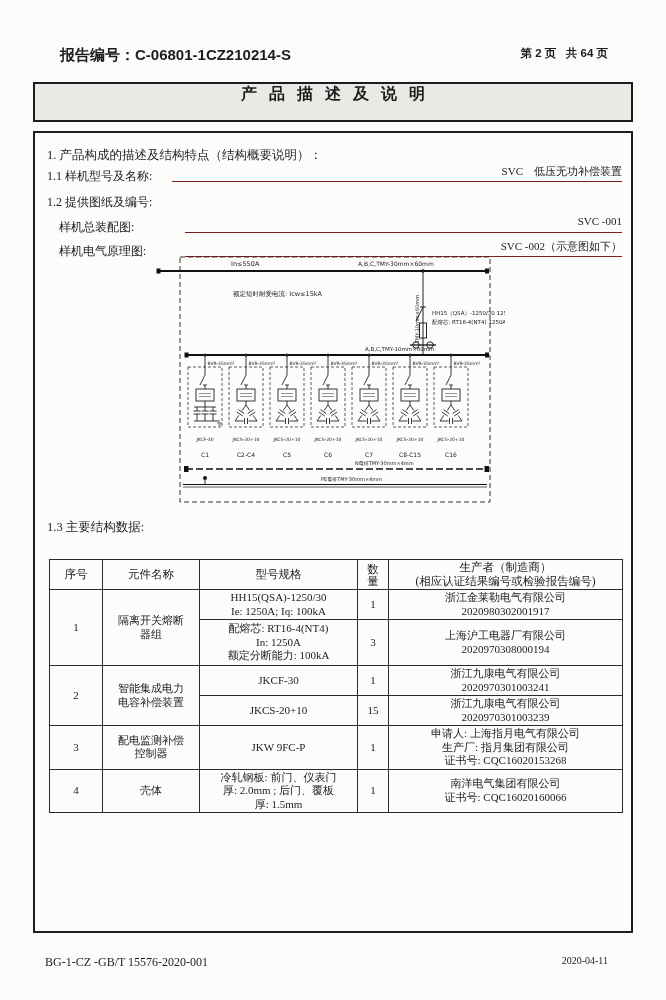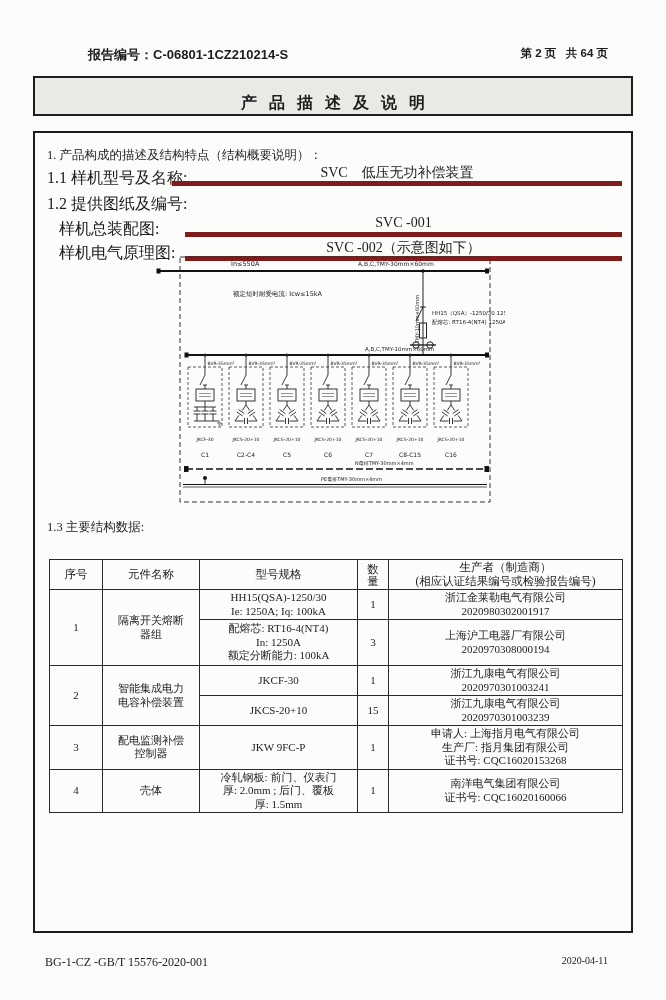--- a/index.html
+++ b/index.html
@@ -8,38 +8,38 @@
     background:#fbfbf9;
     font-family:"Liberation Serif","DejaVu Serif",serif;
     color:#1c1c1c;
     position:relative;
     overflow:hidden;
   }
   .page{position:absolute;left:0;top:0;width:666px;height:1000px;}
 
   
   .hdr-left{position:absolute;left:60px;top:46px;font-family:"Liberation Sans","DejaVu Sans",sans-serif;
-    font-weight:bold;font-size:13px;white-space:pre;margin-left:28px;}
+    font-weight:bold;font-size:15px;white-space:pre;}
   .hdr-right{position:absolute;right:58px;top:46px;font-family:"Liberation Sans","DejaVu Sans",sans-serif;
     font-weight:bold;font-size:11.5px;white-space:pre;text-align:right;}
 
   
-  .title-box{position:absolute;left:33px;top:76px;width:600px;height:40px;
+  .title-box{position:absolute;left:33px;top:82px;width:600px;height:40px;
     background:#e9e9e6;border:2px solid #1d1d1d;box-sizing:border-box;
-    display:flex;align-items:flex-end;justify-content:center;}
+    display:flex;align-items:flex-start;justify-content:center;}
   .title-box span{font-size:16px;font-weight:bold;letter-spacing:12px;text-indent:12px;}
 
   
   .content-box{position:absolute;left:33px;top:131px;width:600px;height:802px;
     background:#fcfcfa;border:2px solid #1d1d1d;box-sizing:border-box;}
 
-  .lab{position:absolute;font-size:16px;white-space:pre;}
+  .lab{position:absolute;font-size:12px;white-space:pre;}
   .h1{font-size:12.5px;}
-  .uline{position:absolute;border-bottom:5px solid #7f1d1d;text-align:center;
-    font-size:14px;height:17px;white-space:pre;}
+  .uline{position:absolute;border-bottom:1px solid #7f1d1d;text-align:right;
+    font-size:11px;height:17px;white-space:pre;}
 
   
   .diagram{position:absolute;left:118px;top:122px;width:352px;height:254px;}
   .diagram svg{display:block;}
   .dg-t{font-family:"DejaVu Sans","Liberation Sans",sans-serif;fill:#222;}
 
   
   table.comp{position:absolute;left:14px;top:426px;border-collapse:collapse;table-layout:fixed;
     width:573px;font-size:11px;line-height:13.5px;padding-left:40px;}
   table.comp th,table.comp td{border:1px solid #2a2a2a;text-align:center;vertical-align:middle;

